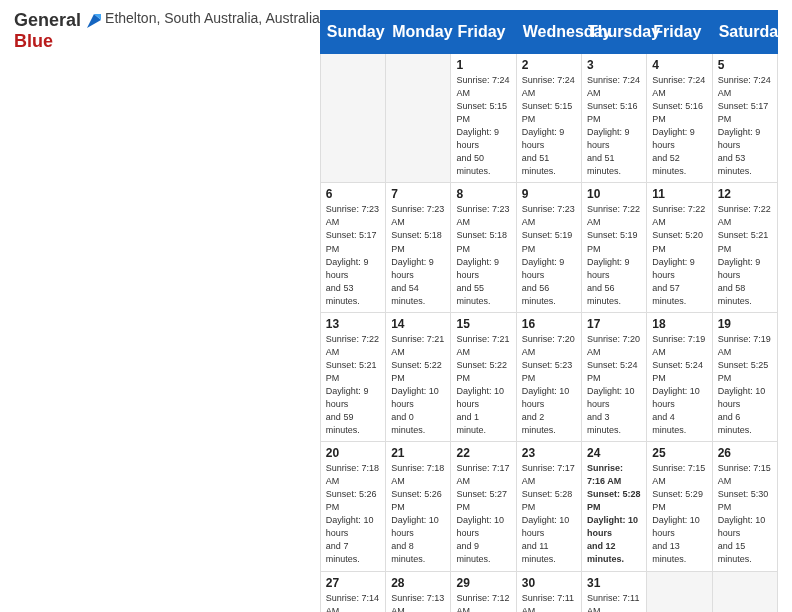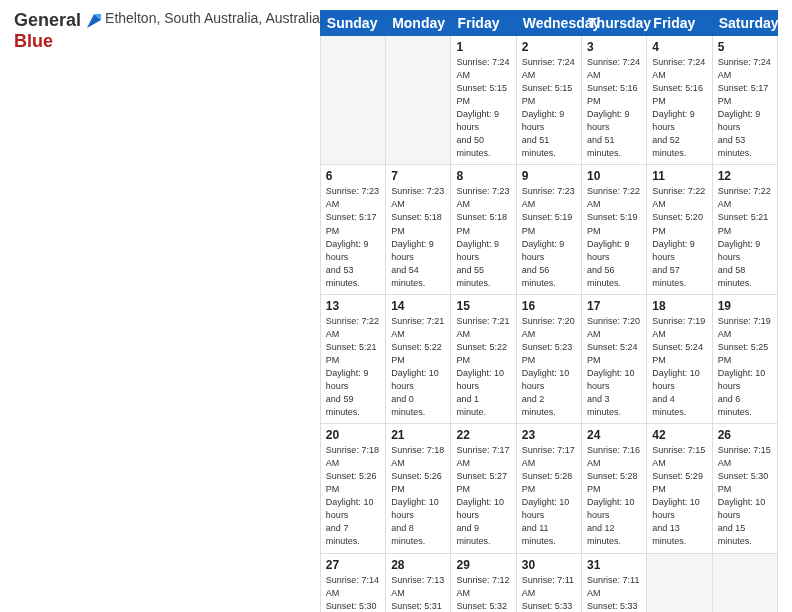--- a/index.html
+++ b/index.html
@@ -56,23 +56,23 @@
     .calendar {
       flex: 1;
       border: 1px solid #ccc;
       border-collapse: collapse;
       width: 100%;
       table-layout: fixed;
     }
     .calendar th {
       background: #1565C0;
       color: #fff;
-      font-size: 14px;
+      font-size: 16px;
       font-weight: bold;
-      padding: 4px 6px;
+      padding: 12px 6px;
       text-align: left;
       border: 1px solid #1565C0;
     }
     .calendar td {
       vertical-align: top;
       font-size: 9.5px;
       color: #333;
       padding: 4px 5px;
       border: 1px solid #ddd;
       height: 82px;
@@ -299,27 +299,27 @@
           </td>
           <td>
             <span class="day-number">23</span>
             <div class="day-info" style="white-space: pre-line;">Sunrise: 7:17 AM
 Sunset: 5:28 PM
 Daylight: 10 hours
 and 11 minutes.</div>
           </td>
           <td>
             <span class="day-number">24</span>
-            <div class="day-info" style="white-space: pre-line;">Sunrise: 7:16 AM
+            <div class="day-info" style="white-space: pre-line; font-weight: bold;">Sunrise: 7:16 AM
 Sunset: 5:28 PM
 Daylight: 10 hours
 and 12 minutes.</div>
           </td>
           <td>
-            <span class="day-number">42</span>
+            <span class="day-number">25</span>
             <div class="day-info" style="white-space: pre-line;">Sunrise: 7:15 AM
 Sunset: 5:29 PM
 Daylight: 10 hours
 and 13 minutes.</div>
           </td>
           <td>
             <span class="day-number">26</span>
             <div class="day-info" style="white-space: pre-line;">Sunrise: 7:15 AM
 Sunset: 5:30 PM
 Daylight: 10 hours

